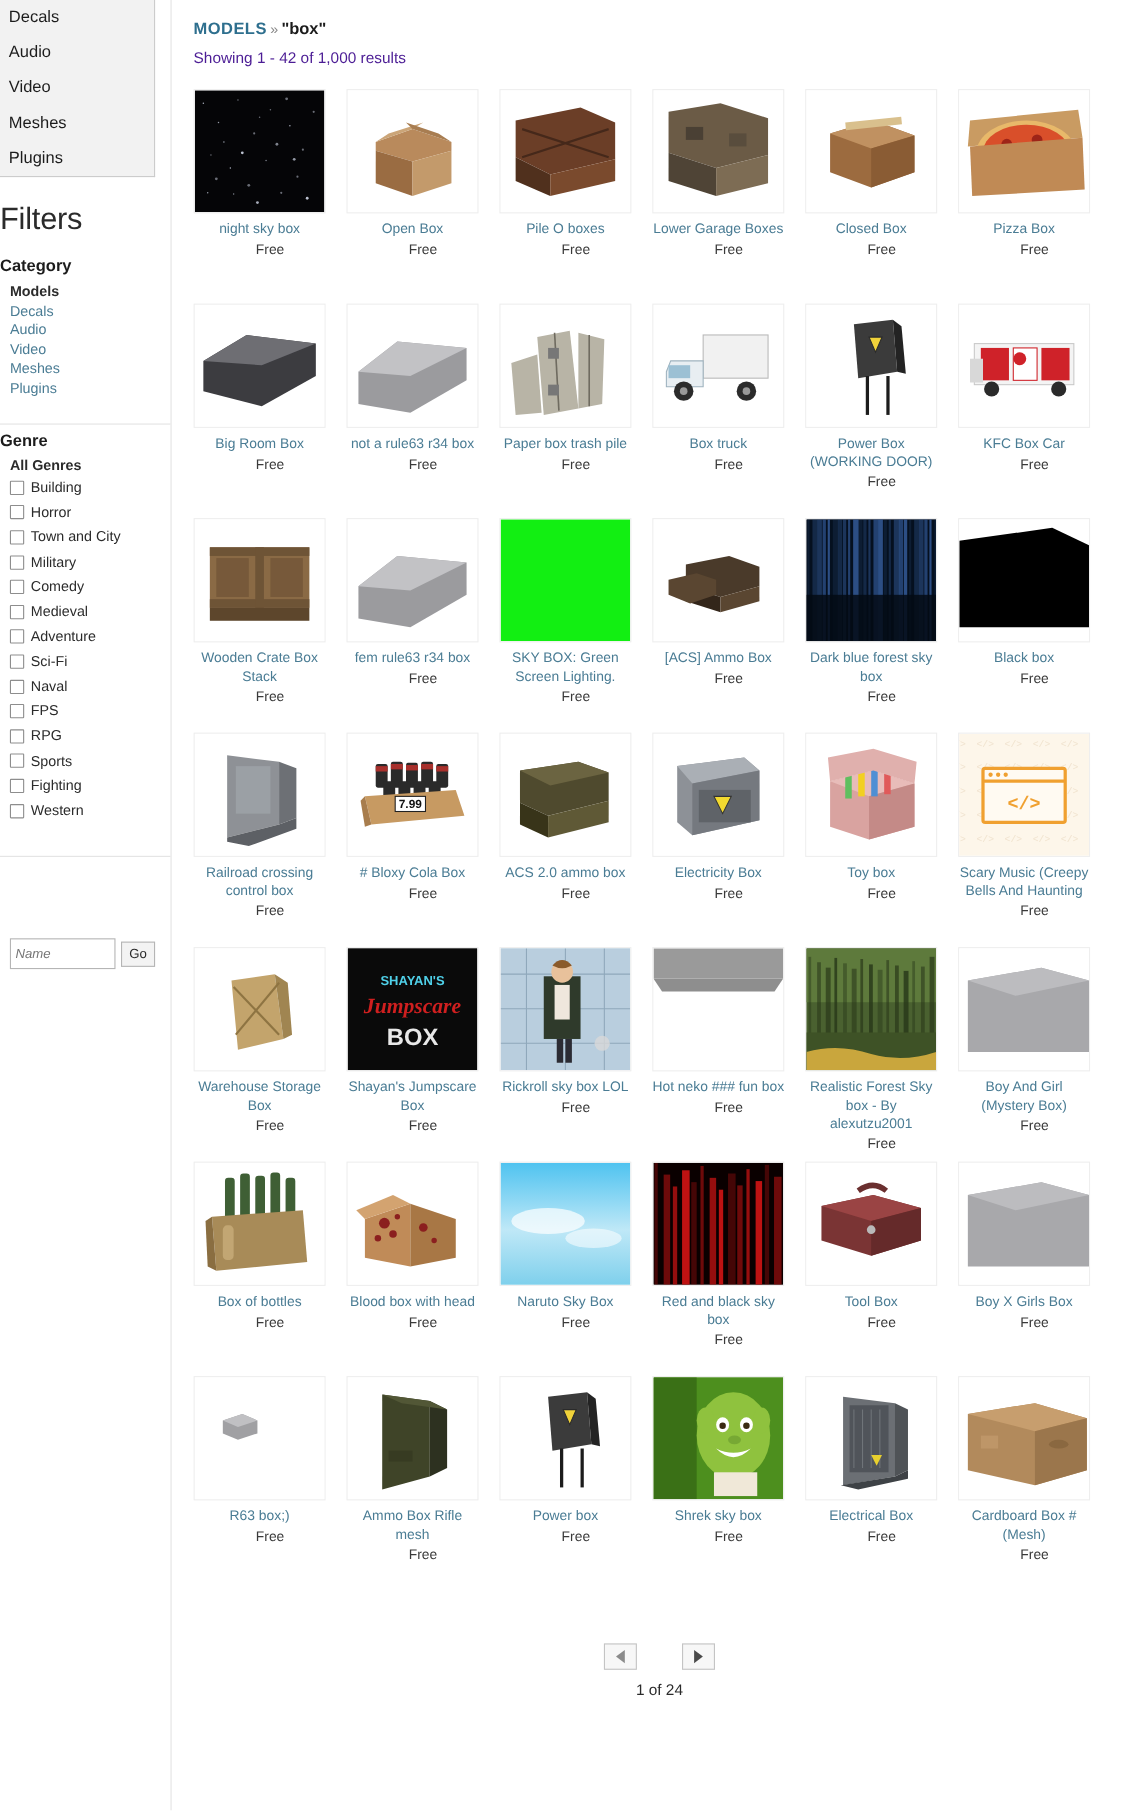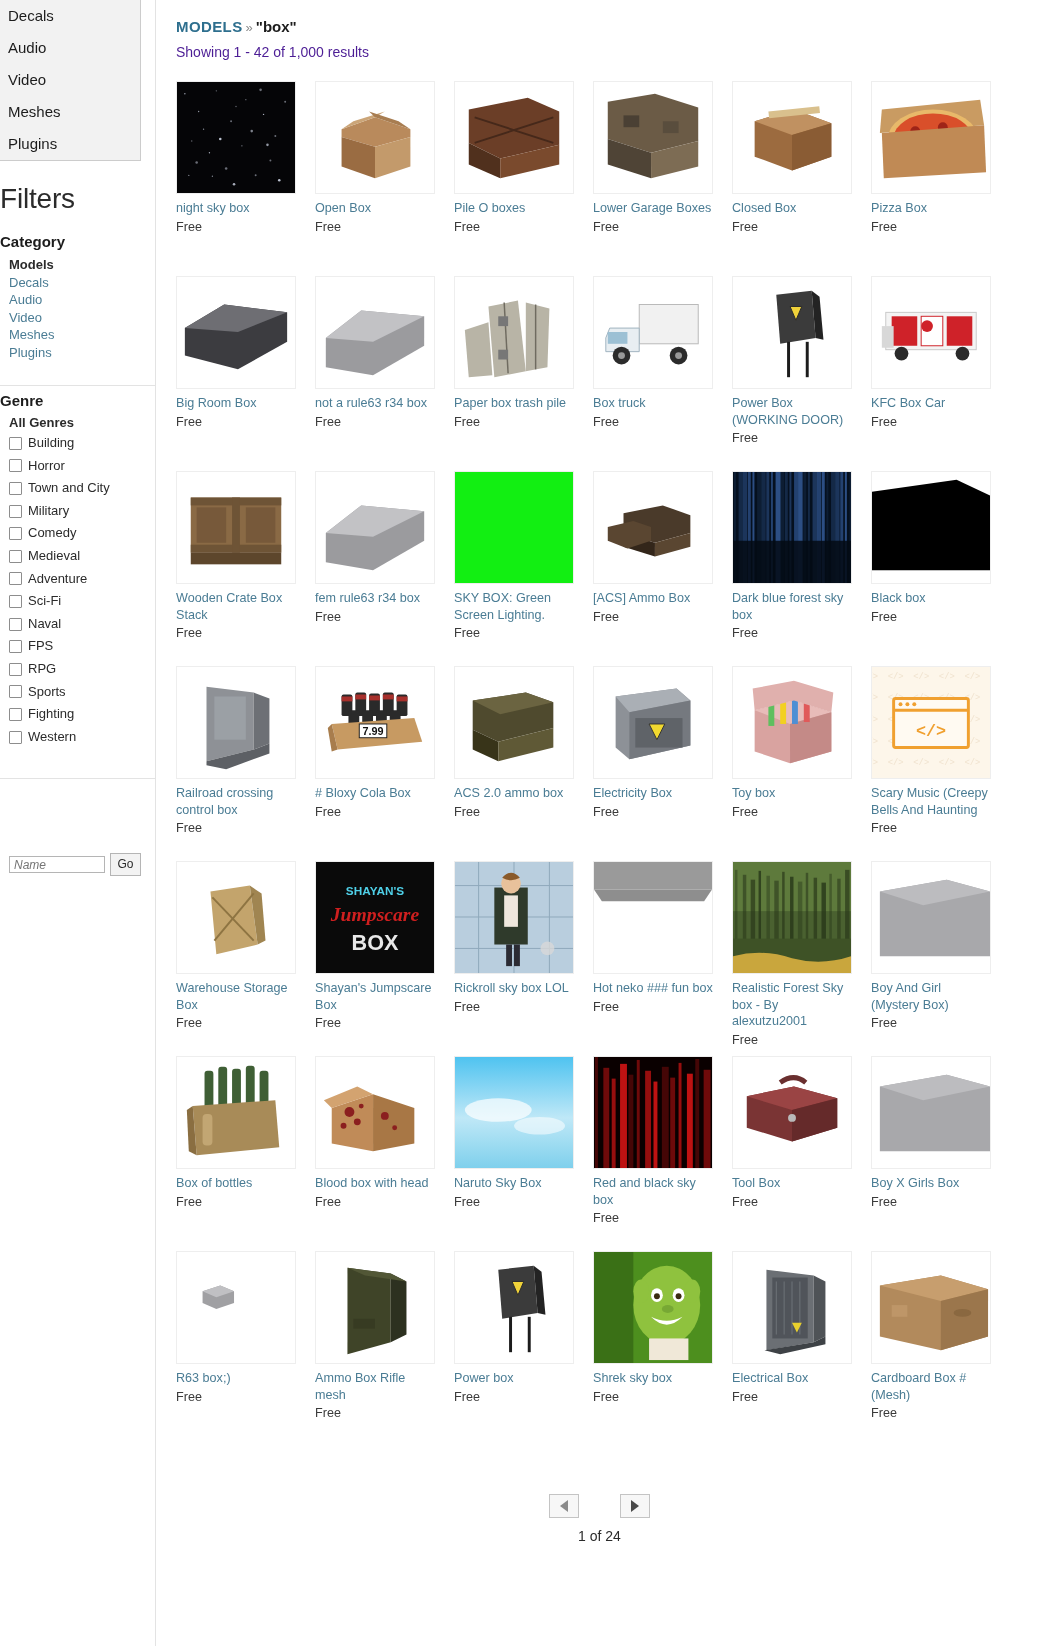--- a/index.html
+++ b/index.html
@@ -107,21 +107,21 @@
 
   #creator-form {
     position: absolute;
     left: 9px;
     top: 853px;
     display: flex;
     align-items: center;
     gap: 5px;
   }
   #creator-name-input {
-    width: 96px; height: 17px;
+    width: 96px; height: 28px;
     border: 1px solid #b5b5b5;
     background: #fff;
     font-size: 12px;
     font-family: "Liberation Sans", sans-serif;
     font-style: italic;
     color: #9a9a9a;
     padding: 0 4px;
   }
   #creator-go {
     width: 31px; height: 23px;
@@ -176,20 +176,21 @@
   #grid {
     position: absolute;
     left: 19px; top: 81px;
     width: 866px;
   }
   .grid-row { display: flex; }
   .cell {
     width: 139px;
     margin-right: 0px;
     position: relative;
+    text-align: center;
   }
   .thumb-wrap {
     width: 120px; height: 113px;
     border: 1px solid #eeeeee;
     background: #ffffff;
     overflow: hidden;
     position: relative;
     cursor: pointer;
   }
   .item-name {

